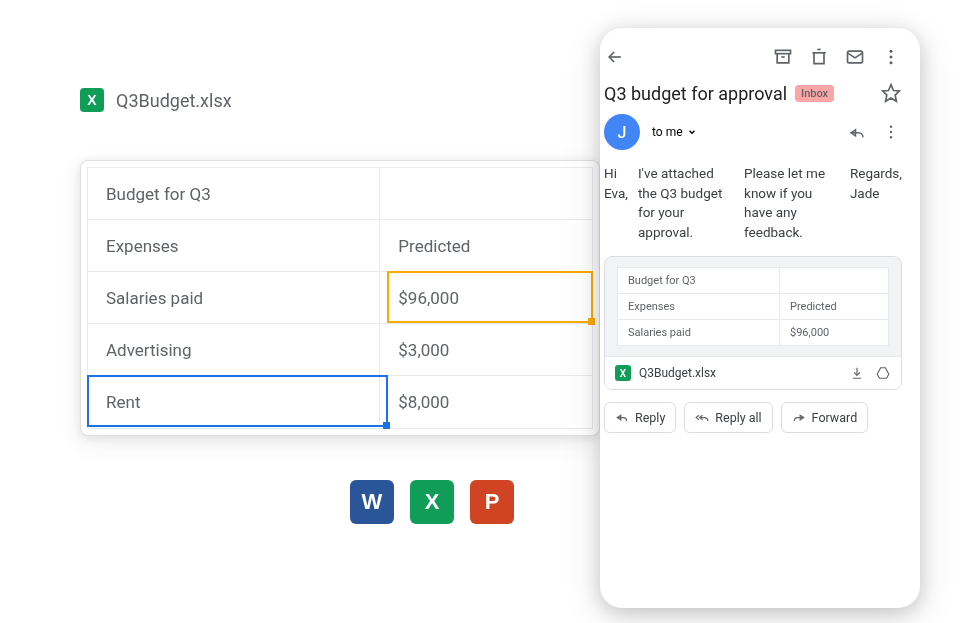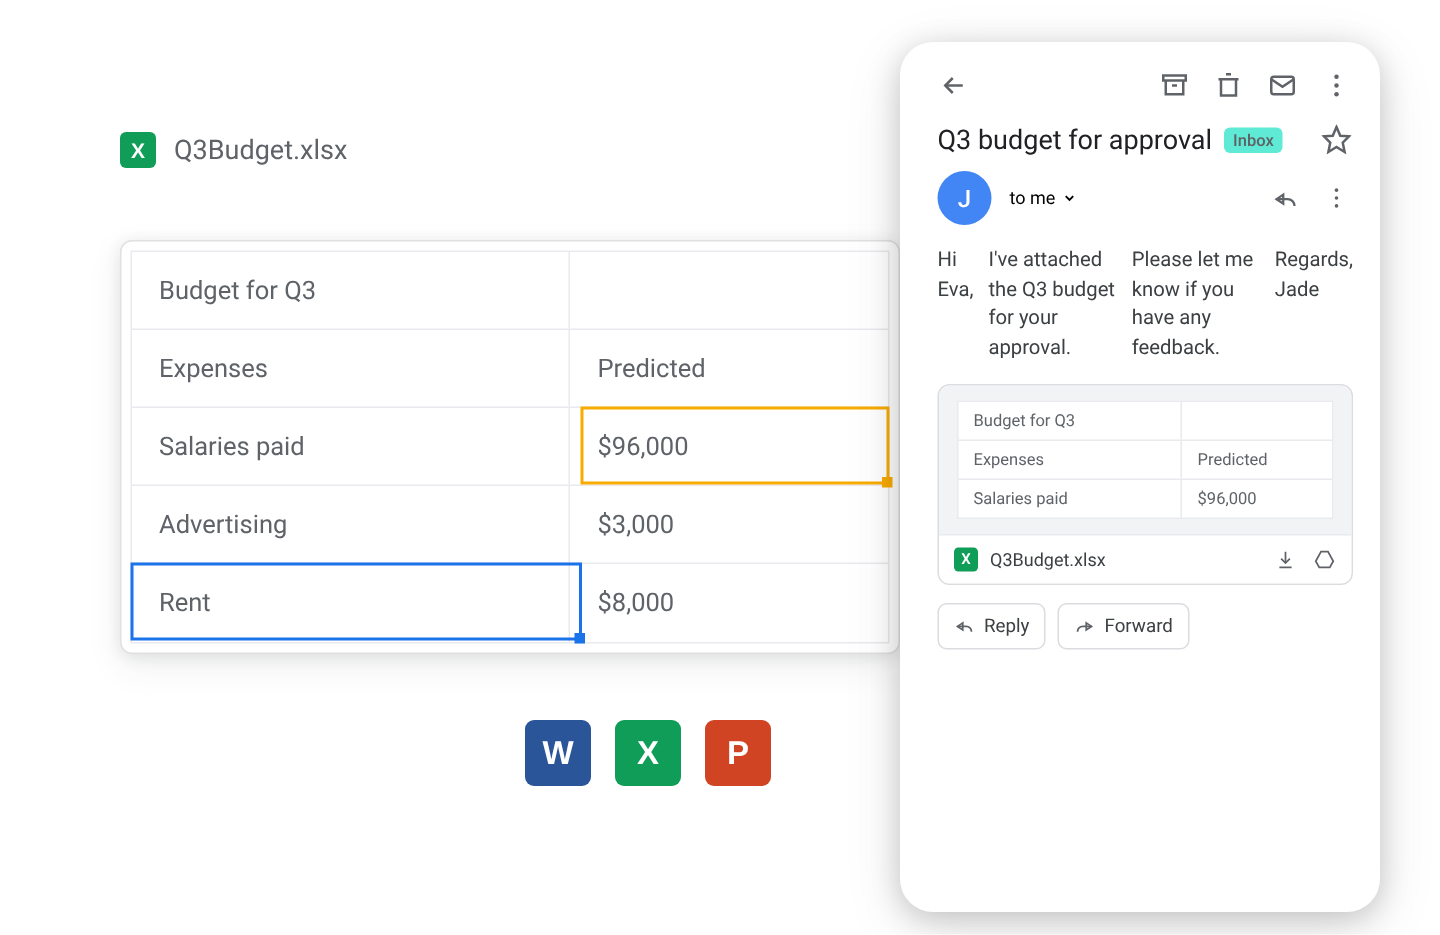--- a/index.html
+++ b/index.html
@@ -113,21 +113,21 @@
   
   .phone {
     position: absolute;
     right: 40px;
     top: 28px;
     width: 320px;
     height: 580px;
     background: #fff;
     border-radius: 22px;
     box-shadow: 0 4px 20px rgba(0,0,0,0.18), 0 10px 40px rgba(0,0,0,0.10);
-    padding: 18px 18px 14px 25px;
+    padding: 18px 18px 14px 4px;
     display: flex;
     flex-direction: column;
   }
 
   .topbar {
     display: flex;
     align-items: center;
     justify-content: space-between;
     margin-bottom: 14px;
   }
@@ -146,21 +146,21 @@
   }
   .subject {
     font-size: 18px;
     color:#202124;
     display:flex;
     align-items:center;
     gap:8px;
   }
   .inbox-chip {
     font-size: 11px;
-    background:#5eead4;
+    background:#fca5a5;
     color:#5f6368;
     padding:2px 6px;
     border-radius: 4px;
     font-weight: 500;
   }
 
   .sender-row {
     display:flex; align-items:center; gap:12px;
     margin-bottom: 14px;
   }
@@ -412,20 +412,28 @@
   <div class="reply-row">
     <div class="chip-btn">
       <svg width="14" height="14" viewBox="0 0 24 24" fill="none" stroke="currentColor" stroke-width="2">
           <path d="M10 9l-6 4 6 4V9z"></path>
           <path d="M4 13h10a6 6 0 016 6"></path>
         </svg>
       <span>Reply</span>
     </div>
     <div class="chip-btn">
       <svg width="14" height="14" viewBox="0 0 24 24" fill="none" stroke="currentColor" stroke-width="2">
+          <path d="M7 9l-5 4 5 4"></path>
+          <path d="M13 9l-5 4 5 4"></path>
+          <path d="M8 13h8a6 6 0 016 6"></path>
+        </svg>
+      <span>Reply all</span>
+    </div>
+    <div class="chip-btn">
+      <svg width="14" height="14" viewBox="0 0 24 24" fill="none" stroke="currentColor" stroke-width="2">
           <path d="M14 9l6 4-6 4V9z"></path>
           <path d="M20 13H10a6 6 0 00-6 6"></path>
         </svg>
       <span>Forward</span>
     </div>
   </div>
 
 </div>
 
 </body></html>

